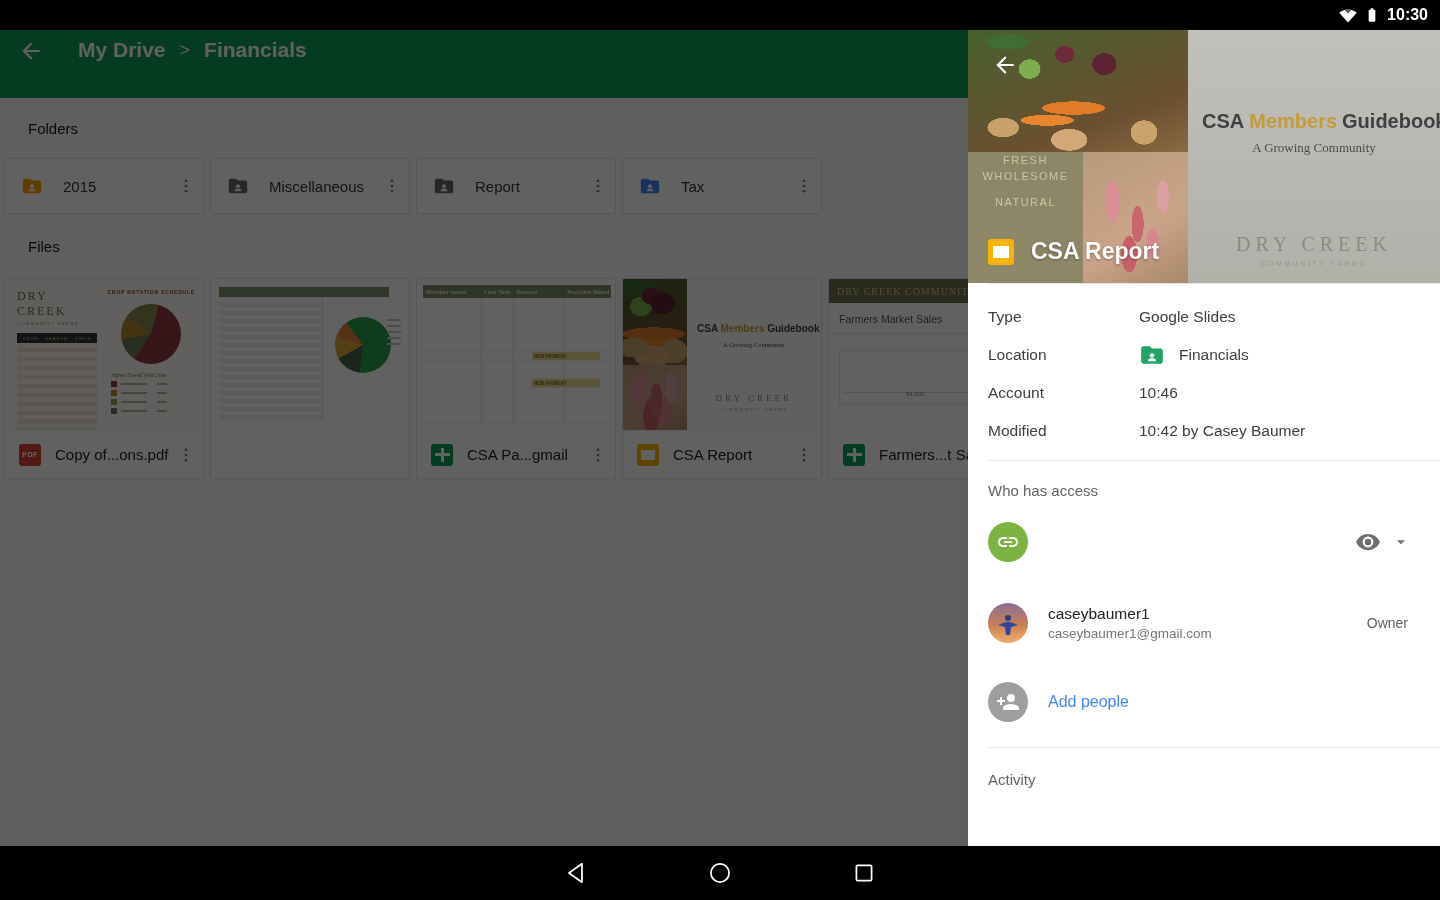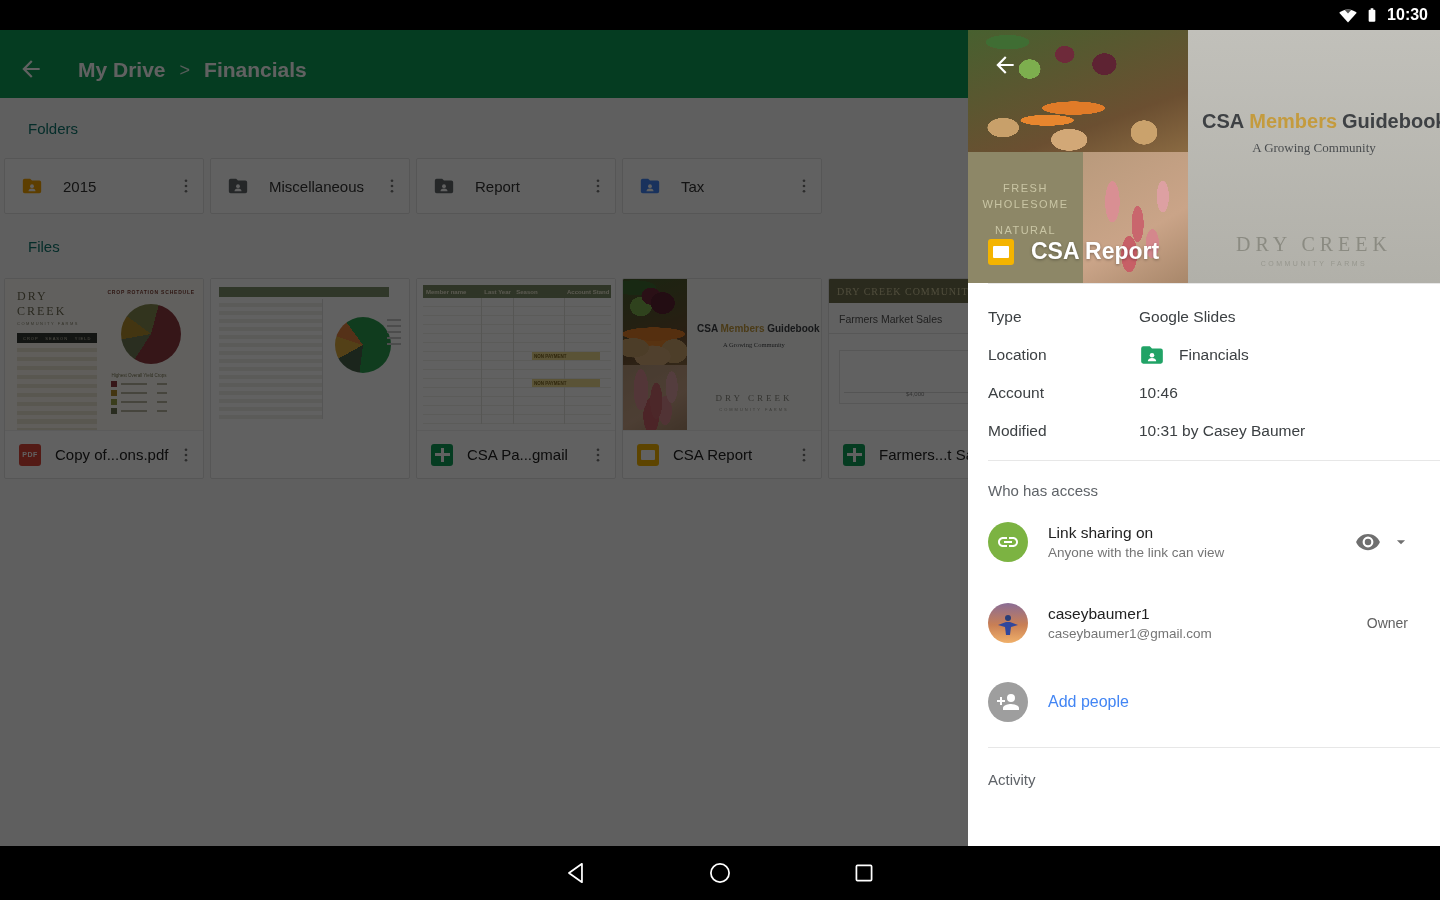--- a/index.html
+++ b/index.html
@@ -7,26 +7,26 @@
   body{font-family:"Liberation Sans",sans-serif;-webkit-font-smoothing:antialiased}
   .screen{position:relative;width:1440px;height:900px;background:#000;overflow:hidden}
 
   
   .status-bar{position:absolute;top:0;left:0;right:0;height:30px;background:#000;display:flex;align-items:center;justify-content:flex-end;gap:7px;padding-right:12px;z-index:20}
   .status-time{color:#fff;font-size:16px;font-weight:bold}
   .sicon{display:block}
 
   
   .app-content{position:absolute;top:30px;left:0;width:1440px;height:816px;background:#fafafa;overflow:hidden}
-  .app-bar{position:absolute;top:0;left:0;right:0;height:68px;background:#0F9D58;display:flex;align-items:flex-end;padding:16px 18px}
+  .app-bar{position:absolute;top:0;left:0;right:0;height:68px;background:#0F9D58;display:flex;align-items:flex-start;padding:8px 18px}
   .back-arrow{width:26px;height:26px;margin-right:34px}
   .crumbs{display:flex;align-items:center;gap:14px;color:#fff;font-size:21px;font-weight:bold}
   .crumb-sep{font-size:18px;font-weight:normal;opacity:.9}
 
-  .section-label{position:absolute;left:28px;font-size:15px;color:#0f766e;display:flex;align-items:center}
+  .section-label{position:absolute;left:28px;font-size:15px;color:#0f172a;display:flex;align-items:center}
   .lbl-folders{top:68px;height:60px}
   .lbl-files{top:184px;height:64px}
 
   .grid{position:absolute;left:4px;display:grid;grid-template-columns:repeat(5,200px);gap:6px}
   .folder-grid{top:128px;height:56px}
   .file-grid{top:248px;height:201px}
 
   .folder-card{background:#fff;border:1px solid #e2e2e2;border-radius:2px;height:56px;display:flex;align-items:center;padding:0 8px 0 16px}
   .folder-card .ficon{width:22px;height:22px;flex:0 0 auto}
   .folder-card .fname{flex:1;margin-left:20px;font-size:15px;color:#333;white-space:nowrap;overflow:hidden}
@@ -120,21 +120,21 @@
     linear-gradient(150deg,#b99a7c,#caa488 60%,#a8876a)}
 
   .scrim{position:absolute;inset:0;background:rgba(0,0,0,.62);z-index:3}
 
   
   .panel{position:absolute;top:30px;left:968px;width:472px;height:816px;background:#fff;z-index:10;overflow:hidden}
   .panel-header{position:relative;height:253px;background:#8d8767}
   .ph-veg{position:absolute;left:0;top:0;width:220px;height:122px}
   .ph-olive{position:absolute;left:0;top:122px;width:115px;height:131px;background:#8d8767;text-align:center;color:#c9c5a4}
   .ph-olive .w{font-size:11px;letter-spacing:1.5px;line-height:16px}
-  .ph-olive .w1{margin-top:28px}
+  .ph-olive .w1{}
   .ph-olive .w3{margin-top:10px}
   .ph-beans{position:absolute;left:115px;top:122px;width:105px;height:131px}
   .ph-slide{position:absolute;left:220px;top:0;width:252px;height:253px;background:linear-gradient(#c1c0ba,#b1b0a9);overflow:hidden}
   .ph-title{position:absolute;left:14px;top:80px;font-size:20px;font-weight:bold;color:#3e4144;white-space:nowrap}
   .ph-title .gold{margin:0 5px}
   .ph-sub{position:absolute;left:0;right:0;top:110px;text-align:center;font-family:"Liberation Serif",serif;font-size:13px;color:#4a4d4f}
   .ph-brand{position:absolute;left:0;right:0;top:203px;text-align:center;font-family:"Liberation Serif",serif;font-size:20px;letter-spacing:5px;color:#8b8b82}
   .ph-brandsub{position:absolute;left:0;right:0;top:230px;text-align:center;font-size:7px;letter-spacing:2.5px;color:#97978e}
   .panel-back{position:absolute;left:24px;top:22px;width:26px;height:26px}
   .ph-titlerow{position:absolute;left:20px;top:208px;display:flex;align-items:center;gap:17px}
@@ -457,37 +457,33 @@
             </svg>
           <span>Financials</span>
         </span>
       </div>
       <div class="meta-row">
           <span class="meta-label">Account</span>
           <span class="meta-val">10:46</span>
         </div>
       <div class="meta-row">
           <span class="meta-label">Modified</span>
-          <span class="meta-val">10:31 by Casey Baumer</span>
+          <span class="meta-val">10:42 by Casey Baumer</span>
         </div>
     </div>
     <div class="divider"></div>
 
     <div class="access">
       <div class="sec-heading">Who has access</div>
 
       <div class="acc-row row-link">
         <div class="circle40 c-link" style="background: rgb(124, 179, 66);">
           <svg width="24" height="24" viewBox="0 0 24 24">
               <path d="M3.9 12c0-1.7 1.4-3.1 3.1-3.1h4V7H7c-2.8 0-5 2.2-5 5s2.2 5 5 5h4v-1.9H7c-1.7 0-3.1-1.4-3.1-3.1zM8 13h8v-2H8v2zm9-6h-4v1.9h4c1.7 0 3.1 1.4 3.1 3.1s-1.4 3.1-3.1 3.1h-4V17h4c2.8 0 5-2.2 5-5s-2.2-5-5-5z" fill="#fff"></path>
             </svg>
-        </div>
-        <div class="acc-text">
-          <div class="acc-title">Link sharing on</div>
-          <div class="acc-sub">Anyone with the link can view</div>
         </div>
         <div class="acc-right">
           <svg width="26" height="26" viewBox="0 0 24 24">
               <path d="M12 4.5C7 4.5 2.7 7.6 1 12c1.7 4.4 6 7.5 11 7.5s9.3-3.1 11-7.5c-1.7-4.4-6-7.5-11-7.5zM12 17a5 5 0 1 1 0-10 5 5 0 0 1 0 10zm0-8a3 3 0 1 0 0 6 3 3 0 0 0 0-6z" fill="#6f6f6f"></path>
             </svg>
           <svg width="14" height="14" viewBox="0 0 24 24">
               <path d="M5 9l7 7 7-7z" fill="#6f6f6f"></path>
             </svg>
         </div>
       </div>

